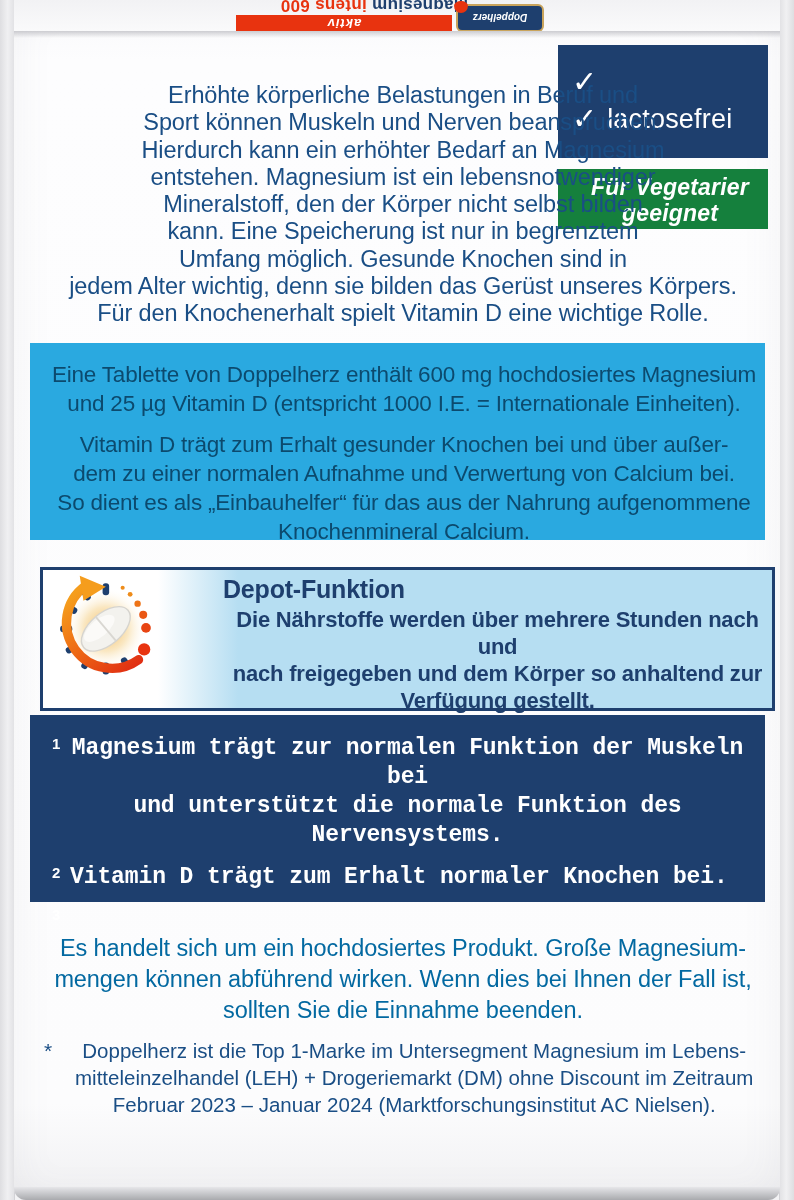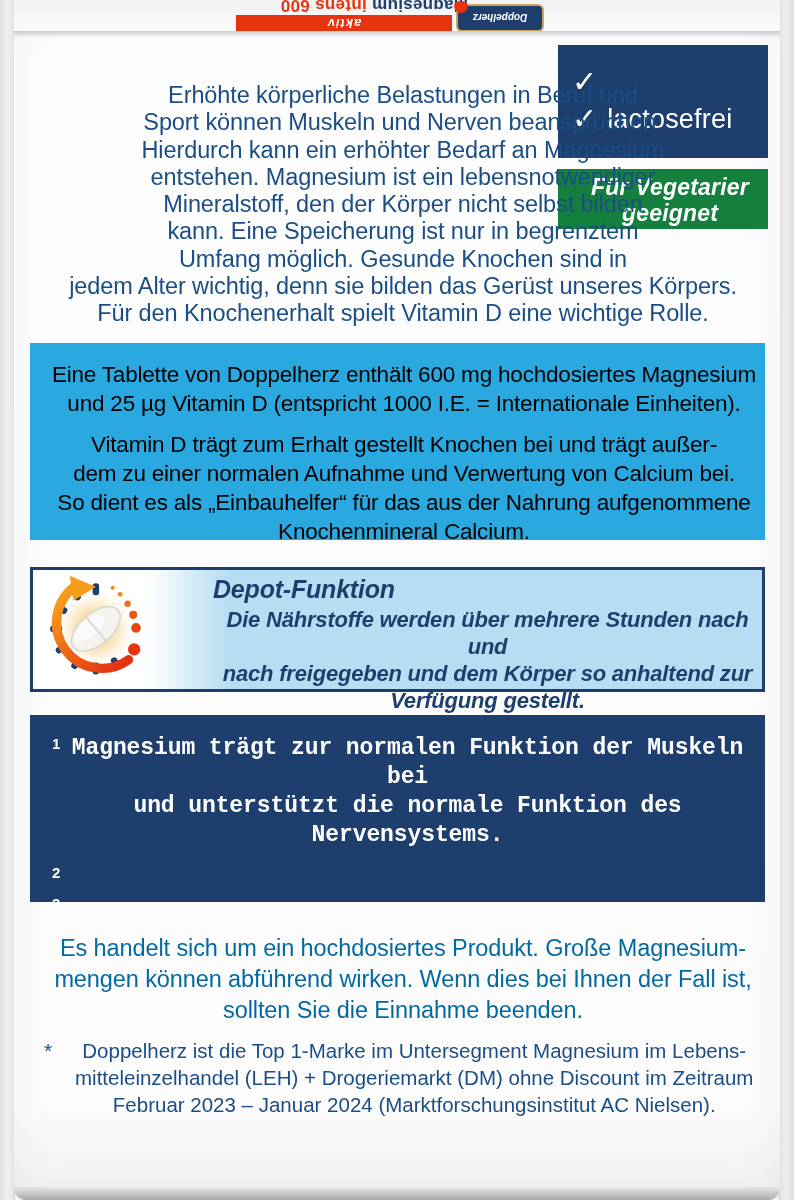--- a/index.html
+++ b/index.html
@@ -65,30 +65,29 @@
     padding:5px 0 0 14px;box-sizing:border-box;letter-spacing:.2px;
   }
   
   .lines{white-space:pre-line;text-align:center;}
   .intro{
     position:absolute;left:43px;top:82px;width:720px;
     color:#1a4e85;font-size:23.5px;line-height:27.3px;letter-spacing:-.1px;
   }
   .cyan-box{
     position:absolute;left:30px;top:343px;width:735px;height:197px;
-    color:#000000;box-sizing:border-box;padding:17px 0 0 13px;
+    color:#0c4a6e;box-sizing:border-box;padding:17px 0 0 13px;
     font-size:22.5px;line-height:29px;letter-spacing:-.2px;
   }
   .cyan-box .para{margin:0 0 12px 0;}
   
   .depot-box{
-    position:absolute;left:30px;top:567px;width:735px;height:125px;box-sizing:border-box;
+    position:absolute;left:40px;top:567px;width:735px;height:144px;box-sizing:border-box;
     border:3px solid #1e3f6e;
     background:linear-gradient(90deg,#ffffff 0,#ffffff 115px,#b6def2 195px,#b6def2 100%);
-    font-style:italic;
   }
   .depot-icon{position:absolute;left:5px;top:1px;}
   .depot-text{position:absolute;left:180px;top:5px;color:#1e3f6e;}
   .depot-title{font-size:25px;font-weight:800;letter-spacing:-.2px;margin:0 0 2px 0;}
   .depot-lines{font-size:22px;line-height:27px;font-weight:bold;letter-spacing:-.2px;}
   
   .claims-box{
     position:absolute;left:30px;top:715px;width:735px;height:187px;box-sizing:border-box;
     padding:19px 20px 0 22px;color:#fff;
   }
@@ -149,21 +148,21 @@
 entstehen. Magnesium ist ein lebensnotwendiger
 Mineralstoff, den der Körper nicht selbst bilden
 kann. Eine Speicherung ist nur in begrenztem
 Umfang möglich. Gesunde Knochen sind in
 jedem Alter wichtig, denn sie bilden das Gerüst unseres Körpers.
 Für den Knochenerhalt spielt Vitamin D eine wichtige Rolle.</div>
 
   <div class="cyan-box" style="background:#2aa9e0;">
     <div class="para lines">Eine Tablette von Doppelherz enthält 600 mg hochdosiertes Magnesium
 und 25 µg Vitamin D (entspricht 1000 I.E. = Internationale Einheiten).</div>
-    <div class="para lines">Vitamin D trägt zum Erhalt gestellt Knochen bei und trägt außer-
+    <div class="para lines">Vitamin D trägt zum Erhalt gesunder Knochen bei und über außer-
 dem zu einer normalen Aufnahme und Verwertung von Calcium bei.
 So dient es als „Einbauhelfer“ für das aus der Nahrung aufgenommene
 Knochenmineral Calcium.</div>
   </div>
 
   <div class="depot-box">
     <svg class="depot-icon" width="112" height="112" viewBox="0 0 120 120">
       <defs>
         <radialGradient id="glow" cx="50%" cy="50%" r="50%">
           <stop offset="0%" stop-color="#f3bd62"></stop>
@@ -212,20 +211,21 @@
   </div>
 
   <div class="claims-box" style="background:#1e3f6e;">
     <div class="claim">
       <span class="claim-sup">1</span>
       <span class="claim-text lines">Magnesium trägt zur normalen Funktion der Muskeln bei
 und unterstützt die normale Funktion des Nervensystems.</span>
     </div>
     <div class="claim">
       <span class="claim-sup">2</span>
+      <span class="claim-text lines">Vitamin D trägt zum Erhalt normaler Knochen bei.</span>
     </div>
     <div class="claim">
       <span class="claim-sup">3</span>
     </div>
   </div>
 
   <div class="warning lines">Es handelt sich um ein hochdosiertes Produkt. Große Magnesium-
 mengen können abführend wirken. Wenn dies bei Ihnen der Fall ist,
 sollten Sie die Einnahme beenden.</div>
 

